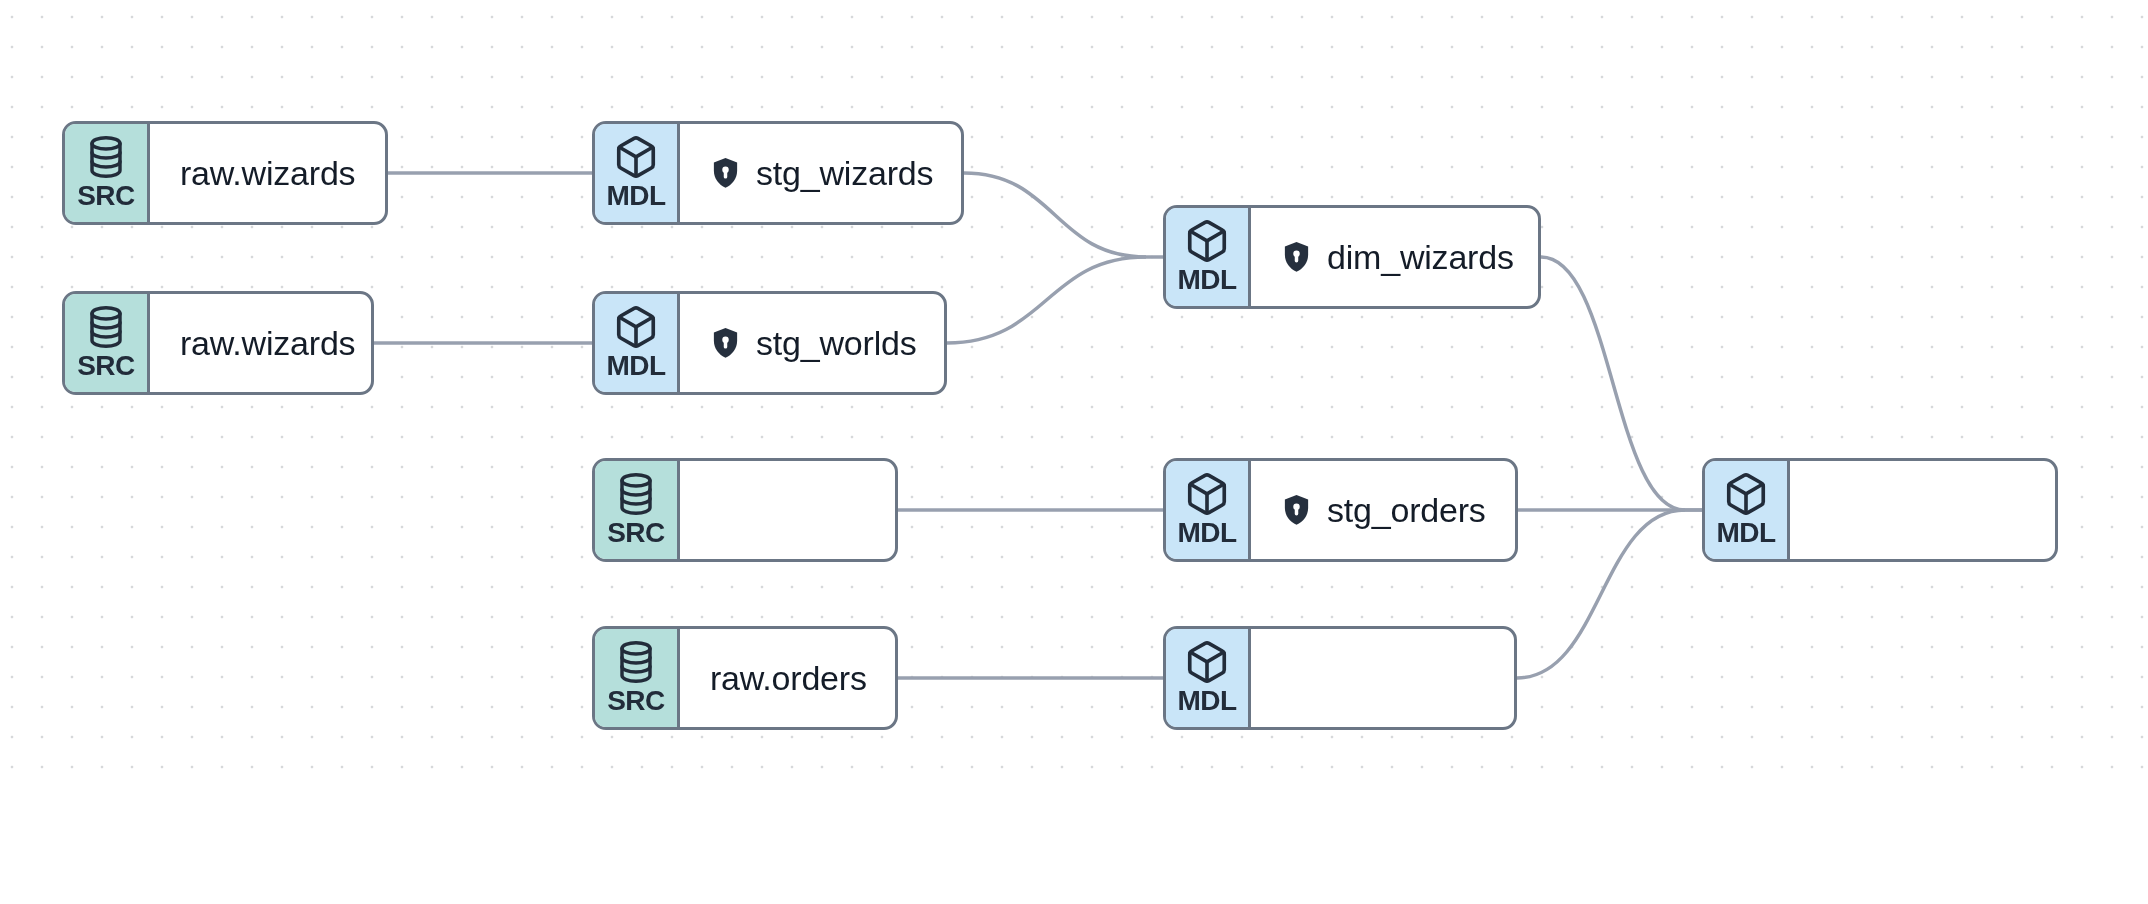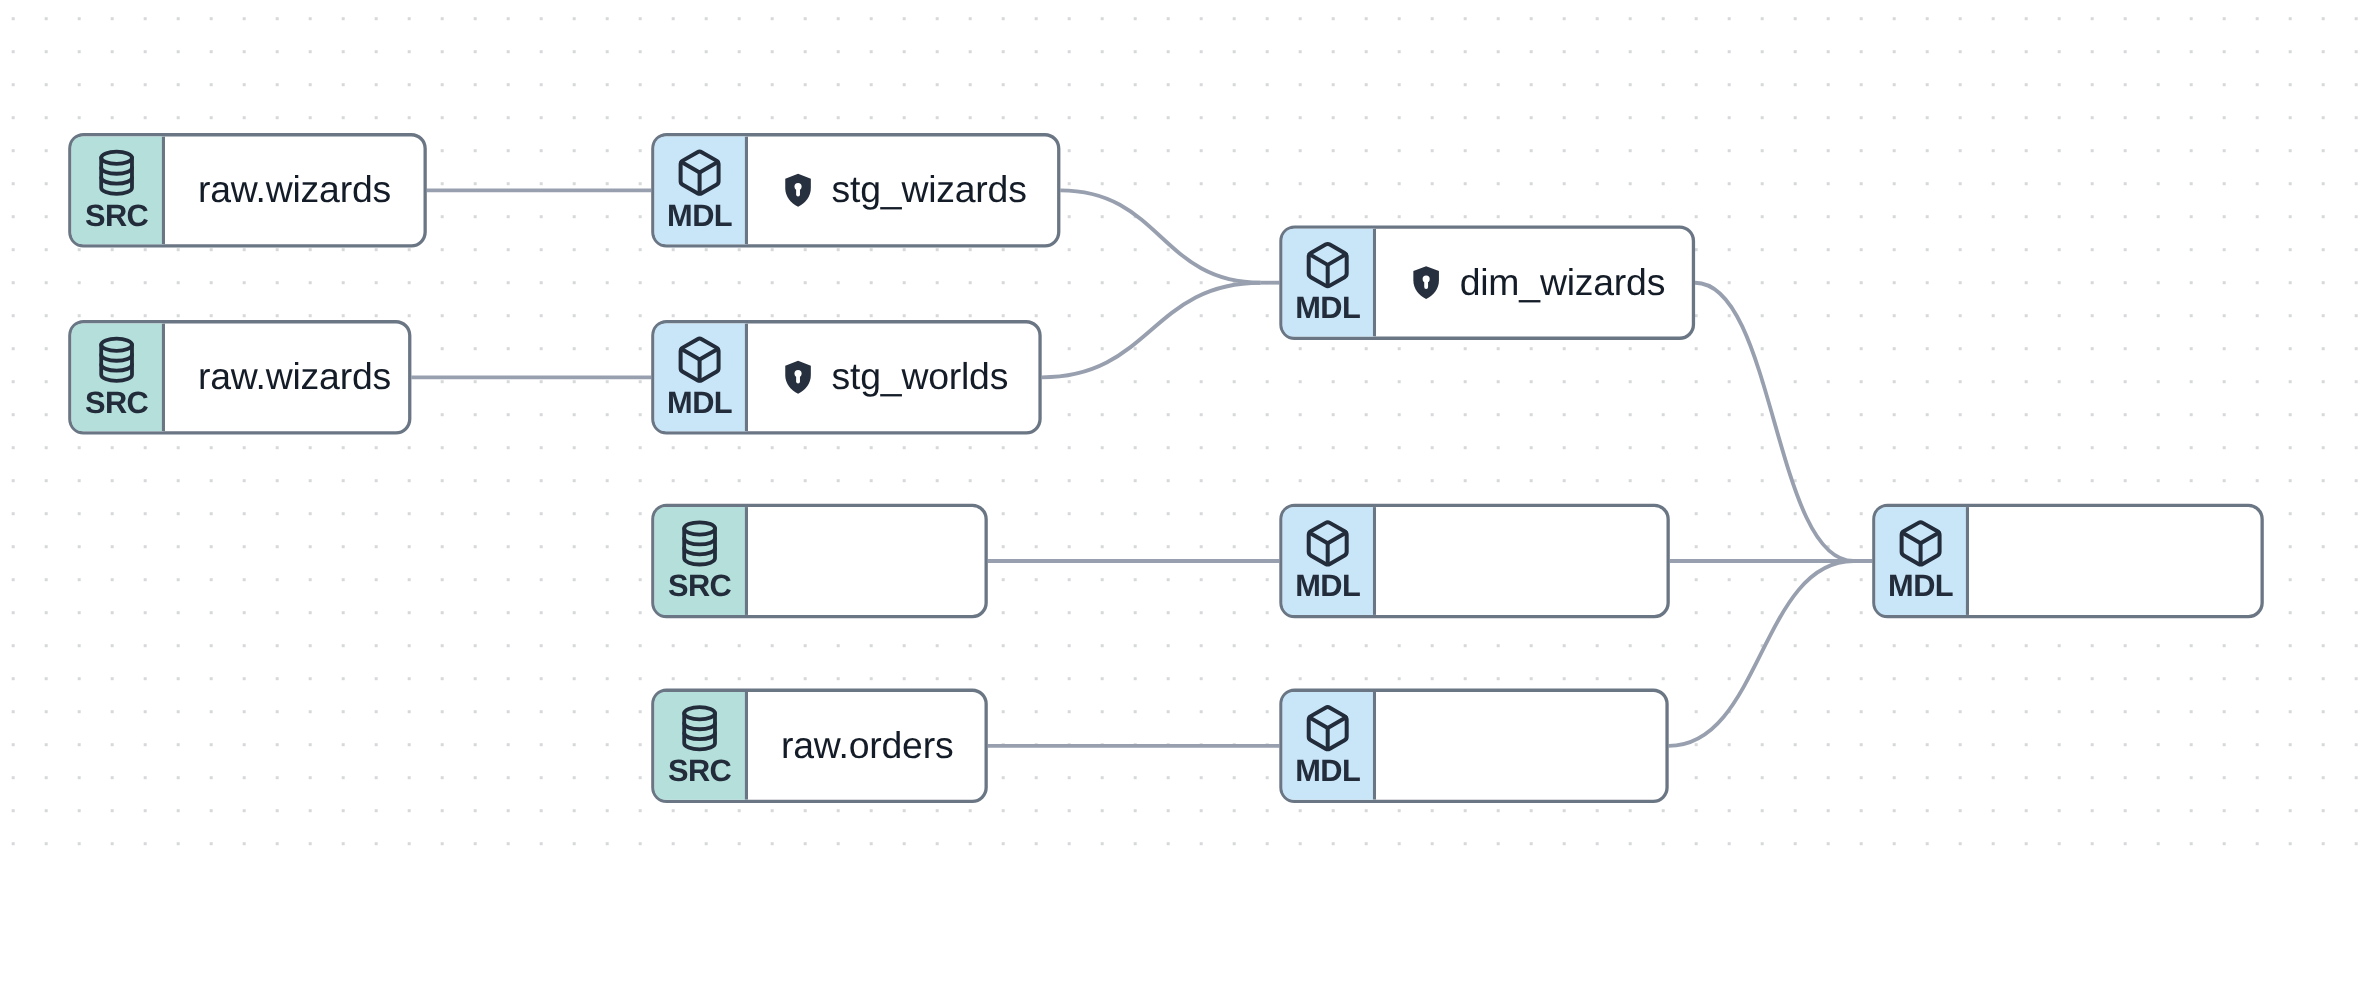--- a/index.html
+++ b/index.html
@@ -205,20 +205,30 @@
       <div class="badge" style="background: rgb(201, 229, 248);">
         <span>
           <svg viewBox="0 0 24 24" fill="none" stroke="#222c3a" stroke-width="1.9" stroke-linecap="round" stroke-linejoin="round">
             <path d="M21 16V8a2 2 0 0 0-1-1.73l-7-4a2 2 0 0 0-2 0l-7 4A2 2 0 0 0 3 8v8a2 2 0 0 0 1 1.73l7 4a2 2 0 0 0 2 0l7-4A2 2 0 0 0 21 16z"></path>
             <polyline points="3.4 6.9 12 11.9 20.6 6.9"></polyline>
             <line x1="12" y1="21.8" x2="12" y2="11.9"></line>
           </svg>
         </span>
         <span class="badge-label">MDL</span>
       </div>
+      <div class="node-body">
+        <span class="shield">
+          <svg viewBox="0 0 24 26">
+            <path d="M12 1.4 L21 4.8 V11.3 C21 17.4 17.2 22 12 24.5 C6.8 22 3 17.4 3 11.3 V4.8 Z" fill="#26303e"></path>
+            <circle cx="12" cy="10.4" r="2.5" fill="#ffffff"></circle>
+            <path d="M12 11.8 L12 16" stroke="#ffffff" stroke-width="2.7" stroke-linecap="round"></path>
+          </svg>
+        </span>
+        <span class="node-label">stg_orders</span>
+      </div>
     </div>
     <div class="node" style="left: 592px; top: 626px; width: 306px; height: 104px;">
       <div class="badge" style="background: rgb(181, 223, 219);">
         <span>
           <svg viewBox="0 0 24 24" fill="none" stroke="#222c3a" stroke-width="1.8" stroke-linecap="round" stroke-linejoin="round">
             <ellipse cx="12" cy="4.9" rx="7.3" ry="2.9"></ellipse>
             <path d="M4.7 4.9 V 19.1 C 4.7 20.7 8 22 12 22 C 16 22 19.3 20.7 19.3 19.1 V 4.9"></path>
             <path d="M4.7 9.6 C 4.7 11.2 8 12.5 12 12.5 C 16 12.5 19.3 11.2 19.3 9.6"></path>
             <path d="M4.7 14.3 C 4.7 15.9 8 17.2 12 17.2 C 16 17.2 19.3 15.9 19.3 14.3"></path>
           </svg>

